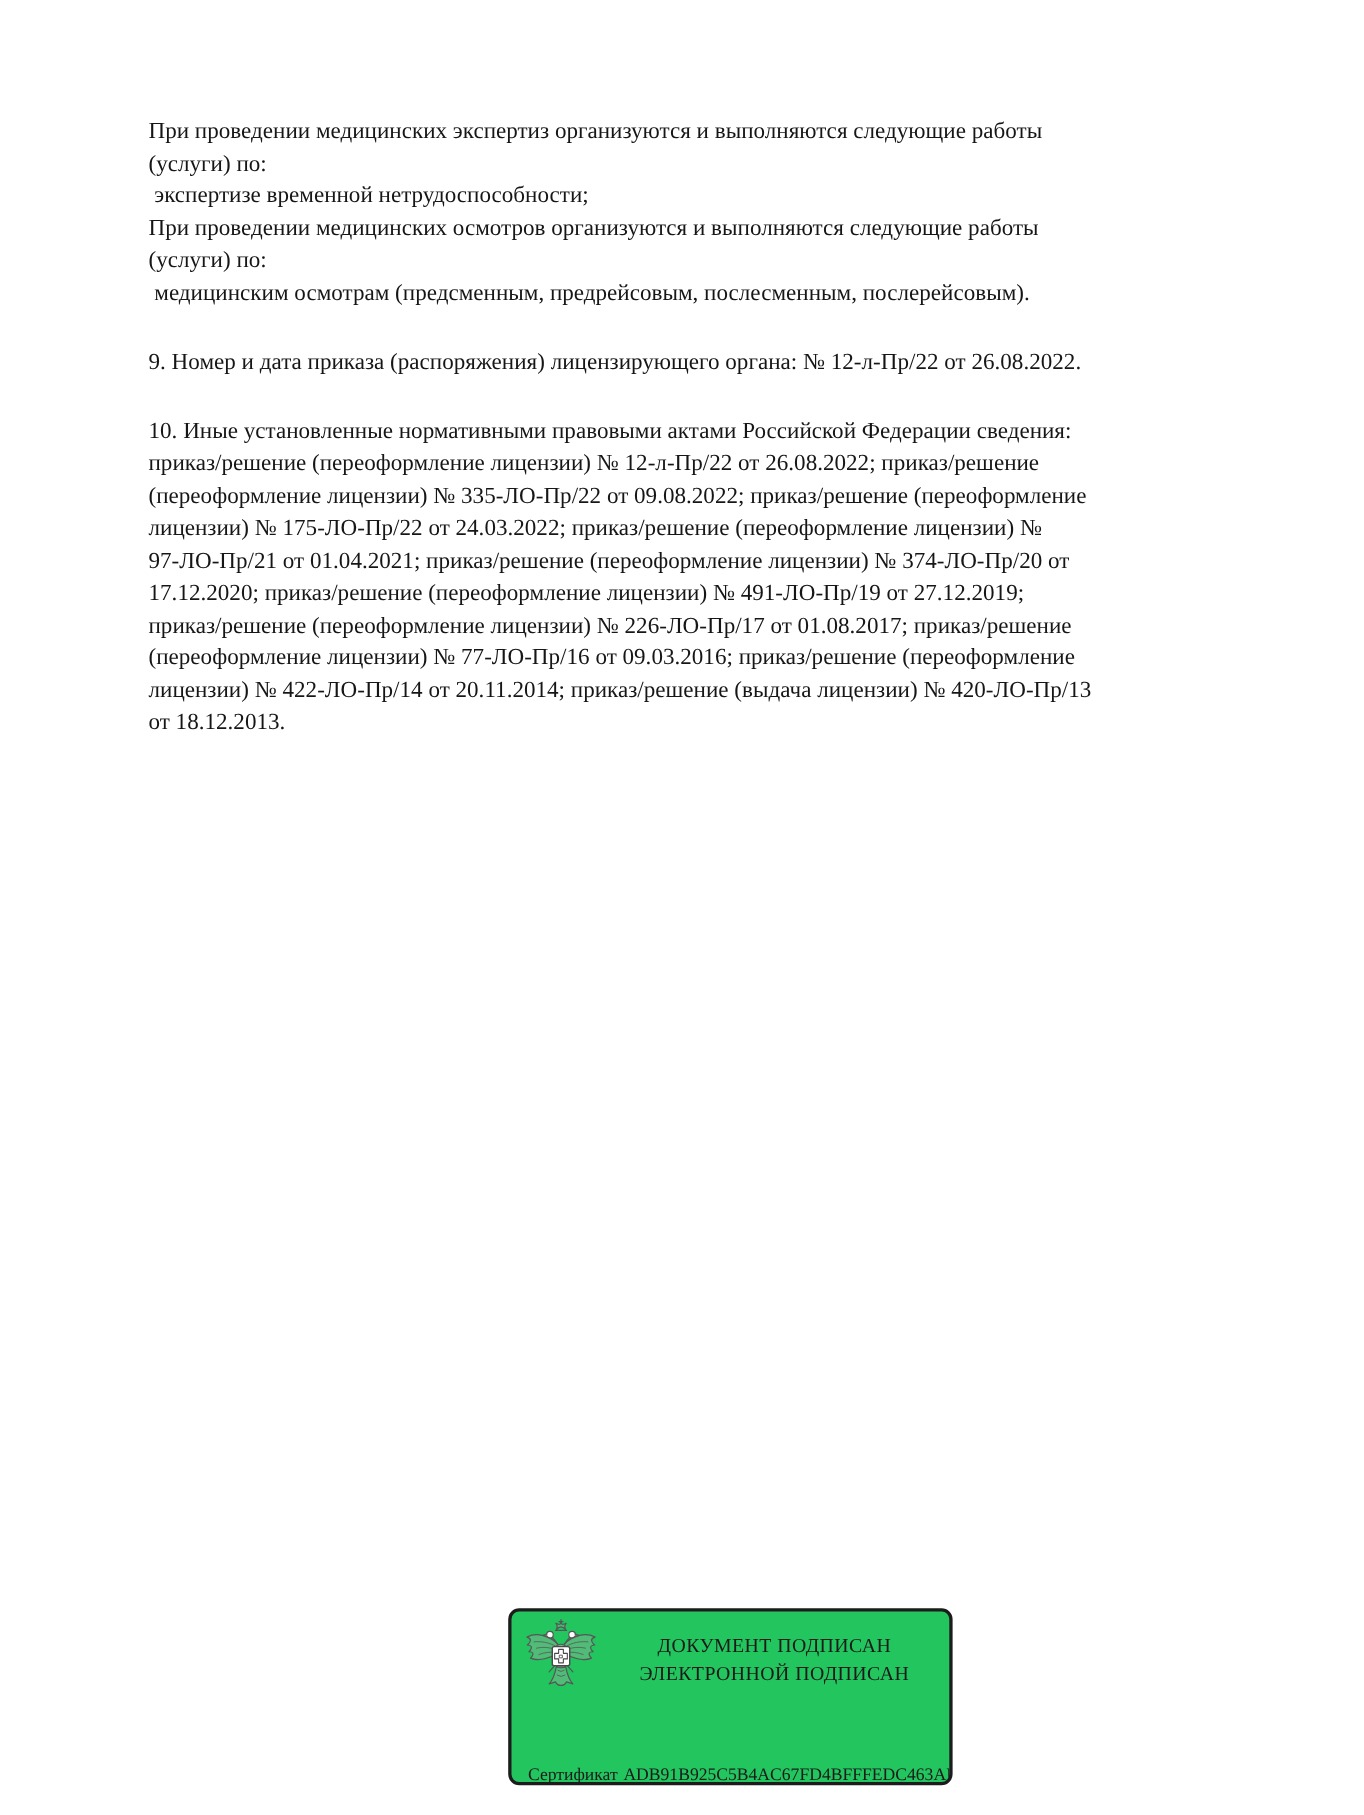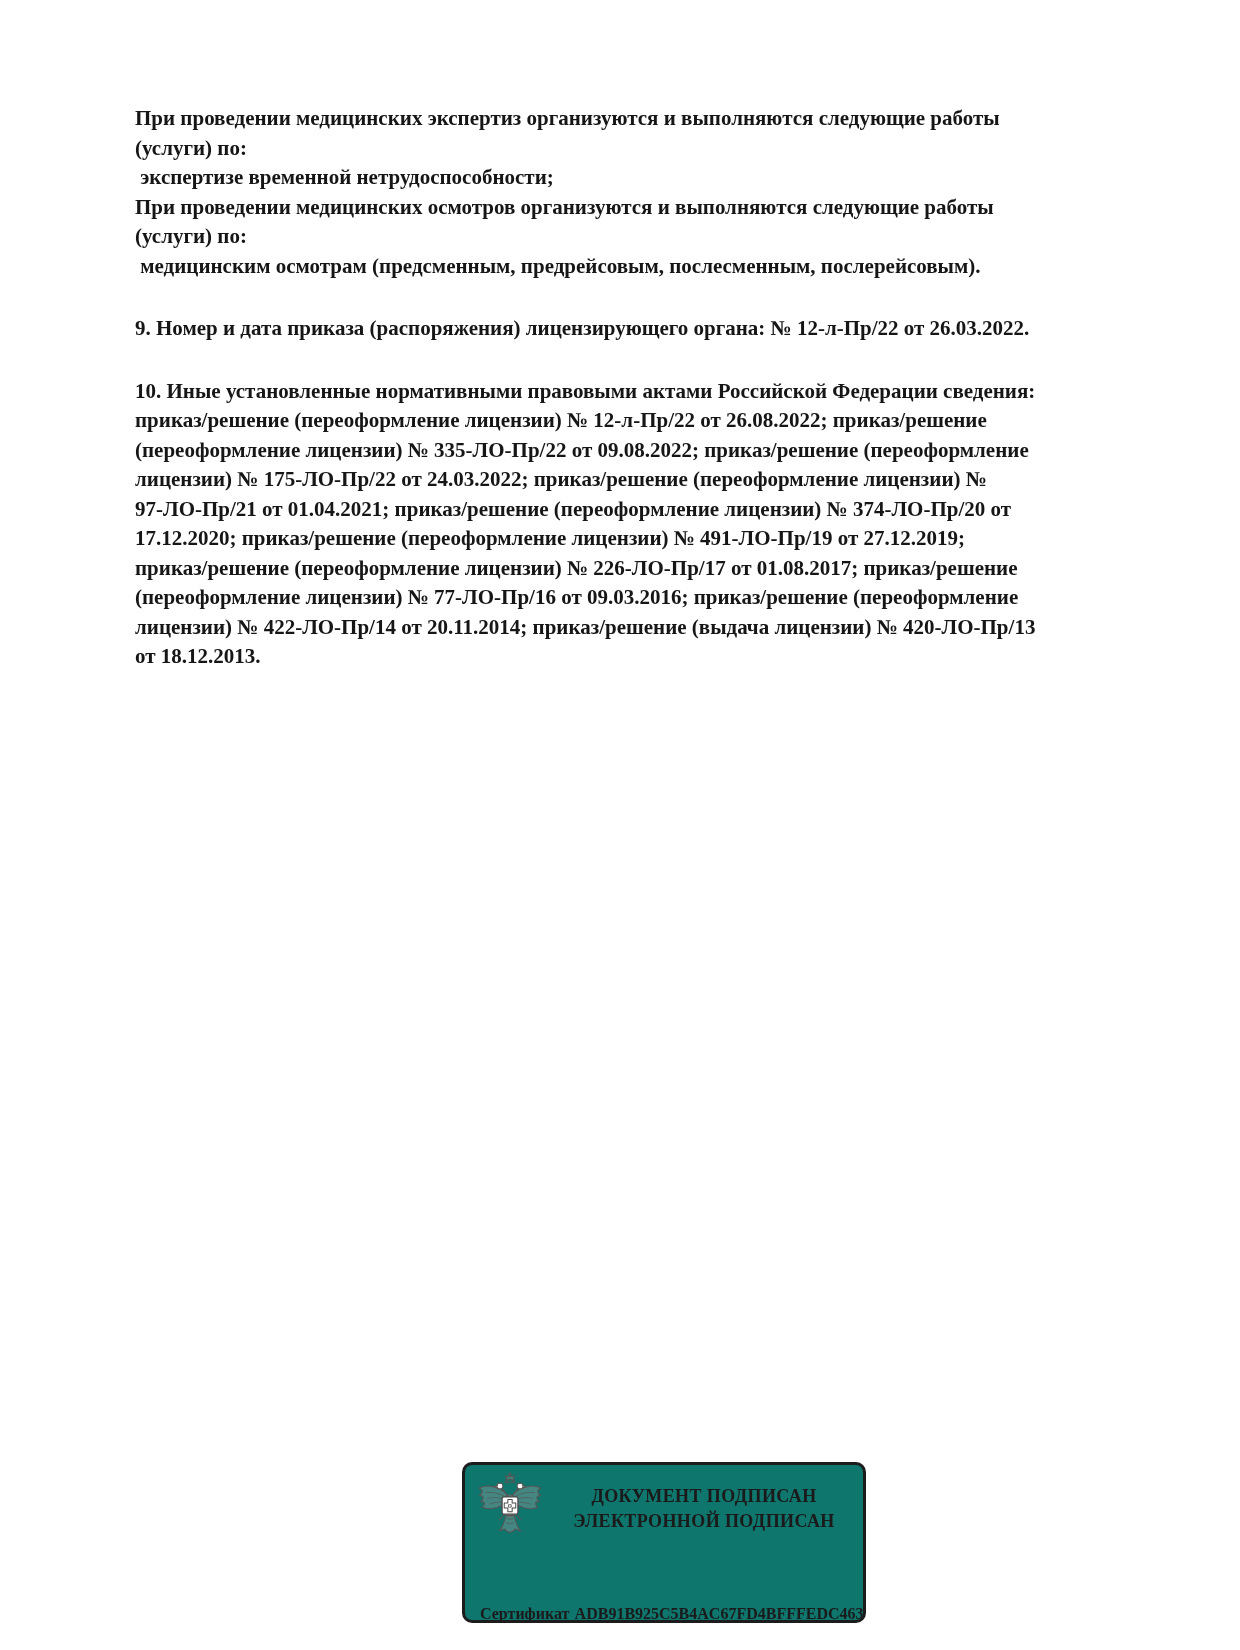--- a/index.html
+++ b/index.html
@@ -8,21 +8,20 @@
     background: #ffffff;
   }
   .page {
     position: relative;
     width: 1240px;
     height: 1650px;
     background: #ffffff;
     overflow: hidden;
     font-family: "Liberation Serif", "DejaVu Serif", serif;
     color: #161616;
-    font-weight: bold;
   }
   
   .doc {
     position: absolute;
     left: 135px;
     top: 104px;
     width: 1010px;
     font-size: 21px;
     line-height: 29.5px;
   }
@@ -33,21 +32,21 @@
   
   .stamp {
     position: absolute;
     left: 462px;
     top: 1462px;
     width: 404px;
     height: 161px;
     box-sizing: border-box;
     border: 3px solid #1c1c1c;
     border-radius: 10px;
-    background: #0f766e;
+    background: #22c55e;
     overflow: hidden;       
   }
   .emblem {
     position: absolute;
     left: 9px;
     top: 6px;
     width: 72px;
     height: 72px;
   }
   .stamp-title {
@@ -79,21 +78,21 @@
 
 <div class="page">
 
   <main class="doc">
     <div class="para">При проведении медицинских экспертиз организуются и выполняются следующие работы
 (услуги) по:
  экспертизе временной нетрудоспособности;
 При проведении медицинских осмотров организуются и выполняются следующие работы
 (услуги) по:
  медицинским осмотрам (предсменным, предрейсовым, послесменным, послерейсовым).</div>
-    <div class="para">9. Номер и дата приказа (распоряжения) лицензирующего органа: № 12-л-Пр/22 от 26.03.2022.</div>
+    <div class="para">9. Номер и дата приказа (распоряжения) лицензирующего органа: № 12-л-Пр/22 от 26.08.2022.</div>
     <div class="para">10. Иные установленные нормативными правовыми актами Российской Федерации сведения:
 приказ/решение (переоформление лицензии) № 12-л-Пр/22 от 26.08.2022; приказ/решение
 (переоформление лицензии) № 335-ЛО-Пр/22 от 09.08.2022; приказ/решение (переоформление
 лицензии) № 175-ЛО-Пр/22 от 24.03.2022; приказ/решение (переоформление лицензии) №
 97-ЛО-Пр/21 от 01.04.2021; приказ/решение (переоформление лицензии) № 374-ЛО-Пр/20 от
 17.12.2020; приказ/решение (переоформление лицензии) № 491-ЛО-Пр/19 от 27.12.2019;
 приказ/решение (переоформление лицензии) № 226-ЛО-Пр/17 от 01.08.2017; приказ/решение
 (переоформление лицензии) № 77-ЛО-Пр/16 от 09.03.2016; приказ/решение (переоформление
 лицензии) № 422-ЛО-Пр/14 от 20.11.2014; приказ/решение (выдача лицензии) № 420-ЛО-Пр/13
 от 18.12.2013.</div>

